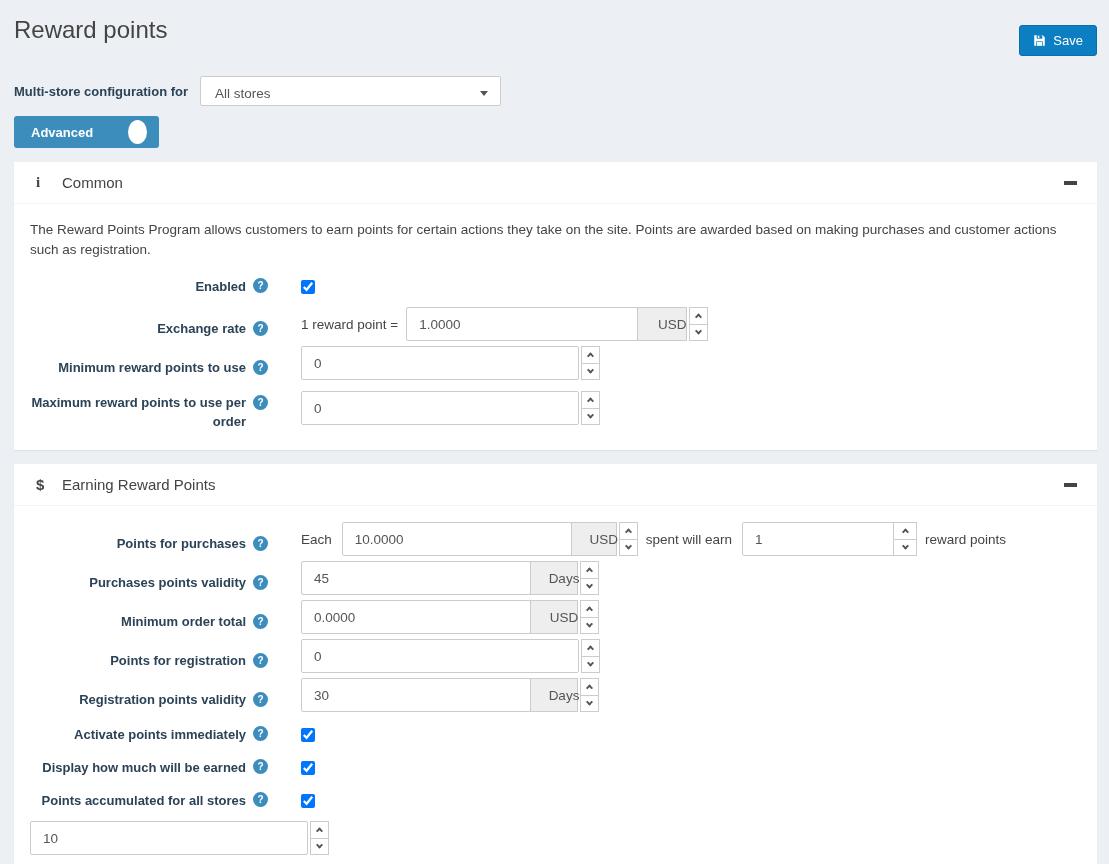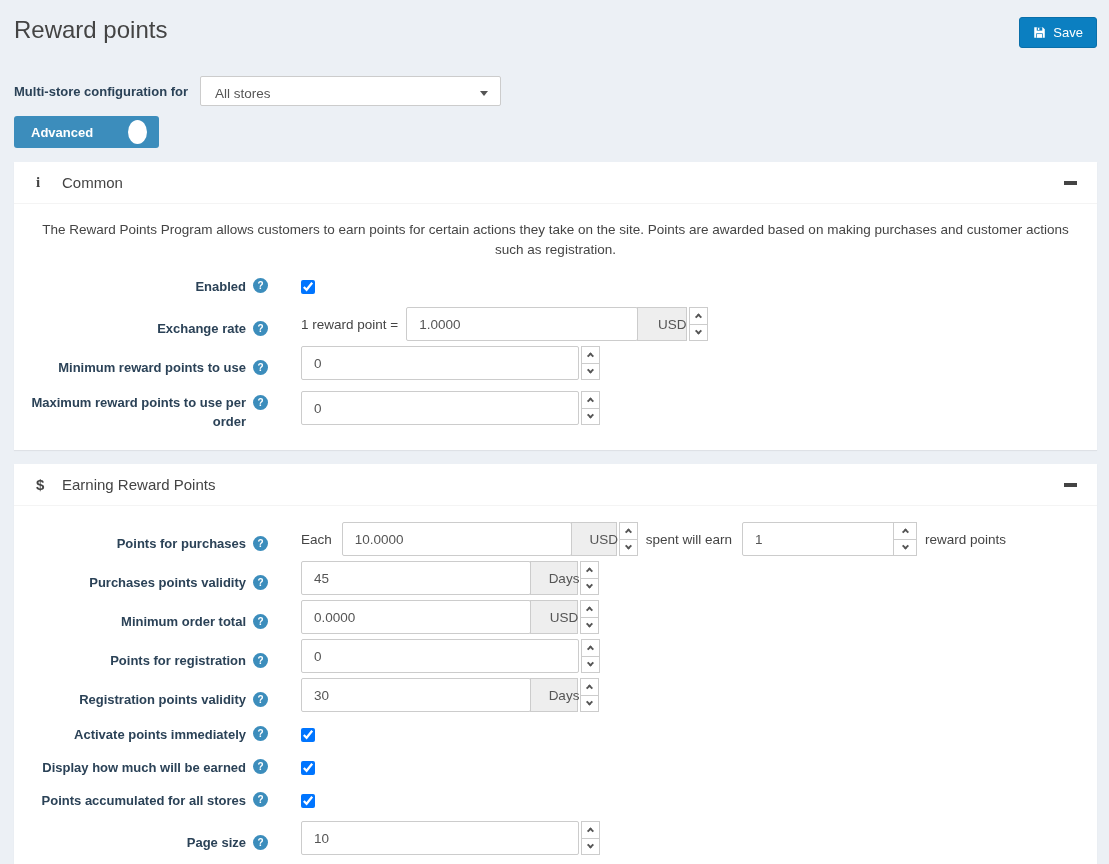--- a/index.html
+++ b/index.html
@@ -9,21 +9,21 @@
     font-family: "Liberation Sans", sans-serif;
     color: #444;
     position: relative;
   }
   .content { padding: 14px 12px 0 14px; }
 
   
   .page-header { position: relative; height: 44px; margin-bottom: 18px; }
   .page-title { font-size: 24px; font-weight: 400; color: #444; line-height: 32px; }
   .save-btn {
-    position: absolute; right: 0; top: 3px;
+    position: absolute; right: 0; top: 11px;
     height: 31px; padding: 0 13px;
     background: #0b7fc1; border: 1px solid #0a6fa9; border-radius: 3px;
     color: #fff; font-size: 13px; font-family: "Liberation Sans", sans-serif;
     display: flex; align-items: center; gap: 7px; cursor: pointer;
   }
   .save-btn svg { display: block; }
 
   
   .multistore-row { display: flex; align-items: center; margin-bottom: 10px; }
   .field-label { font-size: 13px; font-weight: bold; color: #2b4257; }
@@ -57,21 +57,21 @@
   .p-icon { width: 26px; font-size: 15px; font-weight: bold; color: #444; }
   .p-icon.serif { font-family: "Liberation Serif", serif; }
   .p-title { font-size: 15px; color: #444; }
   .collapse-btn {
     position: absolute; right: 20px; top: 0; height: 100%;
     background: none; border: none; cursor: pointer;
     display: flex; align-items: center;
   }
   .minus-bar { width: 13px; height: 4px; background: #444; display: block; }
   .panel-body { padding: 16px 16px 14px 16px; }
-  .panel-desc { font-size: 13.5px; color: #444; line-height: 20px; margin-bottom: 14px; text-align: center; }
+  .panel-desc { font-size: 13.5px; color: #444; line-height: 20px; margin-bottom: 14px; }
 
   
   .form-row { display: flex; align-items: center; margin-bottom: 5px; }
   .form-row.cb-row { margin-bottom: 9px; min-height: 24px; }
   .lbl {
     width: 238px; margin-right: 33px; flex: none;
     display: flex; justify-content: flex-end; align-items: flex-start; gap: 7px;
     padding-top: 8px; text-align: right;
   }
   .cb-row .lbl { padding-top: 1px; }
@@ -371,24 +371,20 @@
         <div class="lbl">
           <span class="lbl-text">Points accumulated for all stores</span>
           <span class="help-icon"></span>
         </div>
         <div class="field">
           <input type="checkbox" checked="" style="">
         </div>
       </div>
 
       <div class="form-row">
-        <div class="lbl">
-          <span class="lbl-text">Page size</span>
-          <span class="help-icon"></span>
-        </div>
         <div class="field">
           <input class="txt w278" value="10" style="">
           <span class="spinner">
             <button class="spin">
                 <i class="chev up"></i>
               </button>
             <button class="spin dn">
                 <i class="chev dn"></i>
               </button>
           </span>

